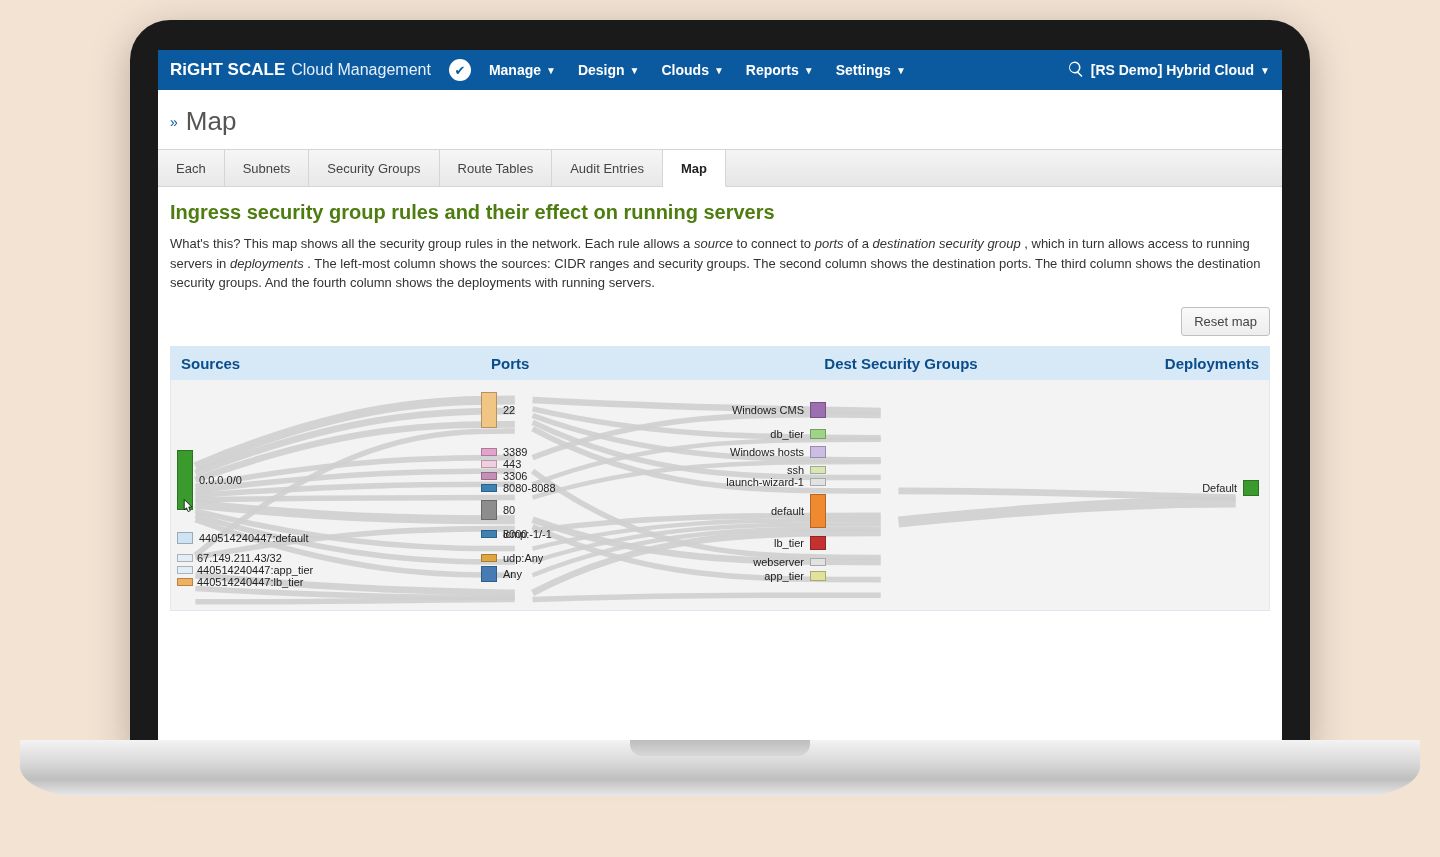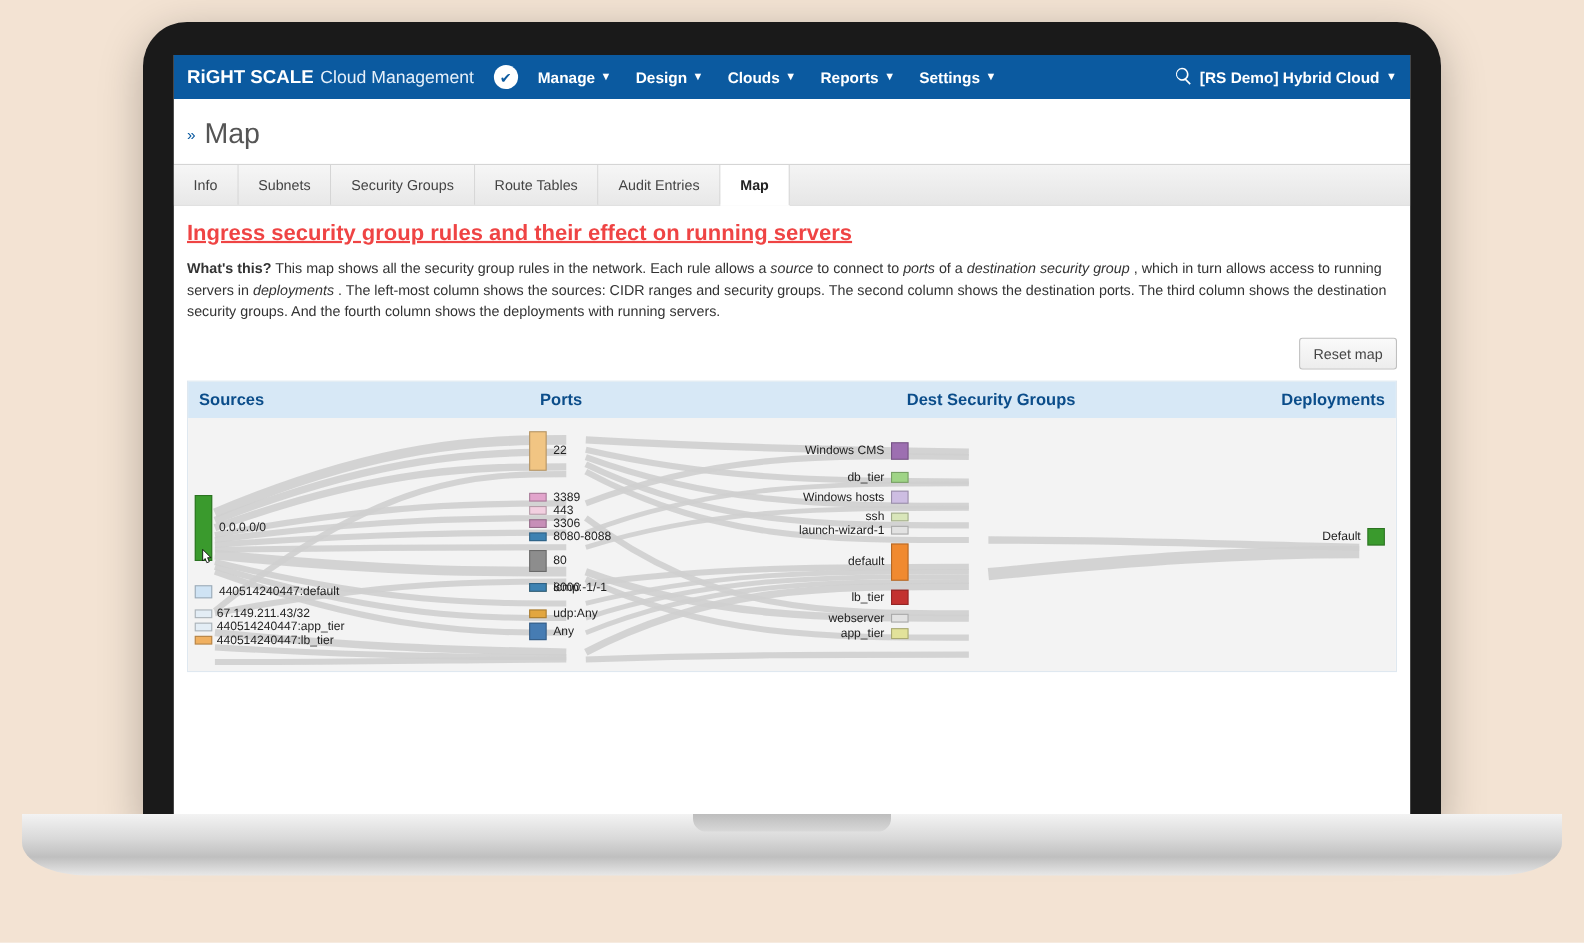--- a/index.html
+++ b/index.html
@@ -113,23 +113,23 @@
     border-bottom:1px solid #fff;
     margin-bottom:-1px;
     color:#222;
     font-weight:600;
   }
 
   
   .content {
     padding: 14px 12px;
   }
-  .content h2 { font-size:20px; font-weight:700; color:#ef4444; margin-bottom:10px;text-decoration:underline;}
+  .content h2 { font-size:20px; font-weight:700; color:#4d7c0f; margin-bottom:10px;}
   .desc { font-size:13px; color:#333; line-height:1.5; max-width: 100%; }
-  .desc strong { font-weight:700; }
+  .desc strong { font-weight:400; }
   .desc em { font-style:italic; }
   .row-reset { display:flex; justify-content:flex-end; margin-top:14px;}
   .btn-reset {
     background: linear-gradient(#fafafa,#ededed);
     border:1px solid #bfbfbf;
     border-radius:3px;
     padding:6px 12px;
     font-size:13px;
     color:#444;
     cursor:pointer;
@@ -263,21 +263,21 @@
       </div>
 
       <div class="crumb">
         <div class="crumb-inner">
           <span class="dbl">»</span>
           <h1>Map</h1>
         </div>
       </div>
 
       <div class="tabbar">
-        <div class="tab">Info</div>
+        <div class="tab">Each</div>
         <div class="tab">Subnets</div>
         <div class="tab">Security Groups</div>
         <div class="tab">Route Tables</div>
         <div class="tab">Audit Entries</div>
         <div class="tab active">Map</div>
       </div>
 
       <div class="content">
         <h2>Ingress security group rules and their effect on running servers</h2>
         <p class="desc">

